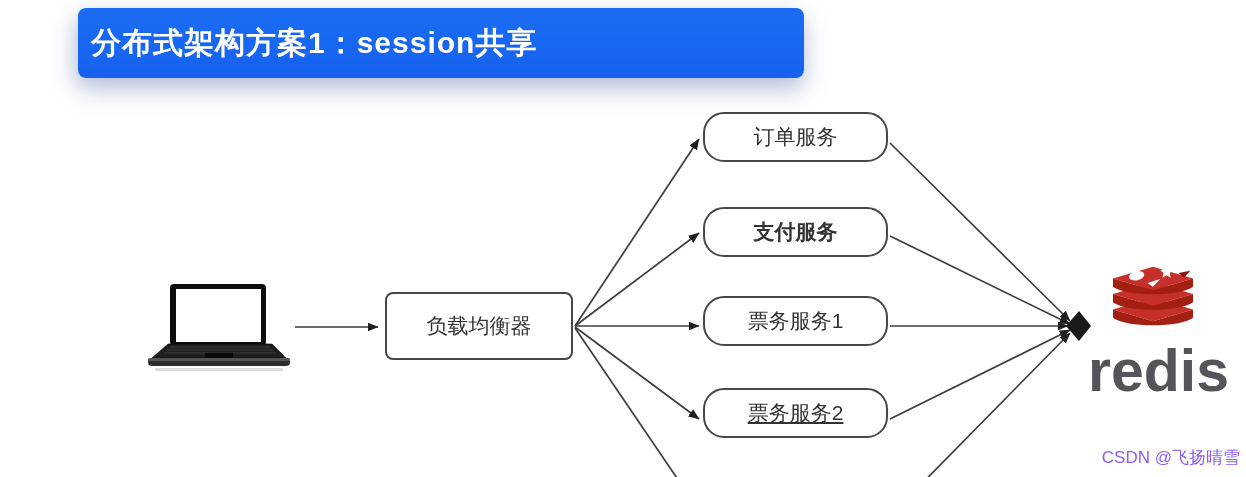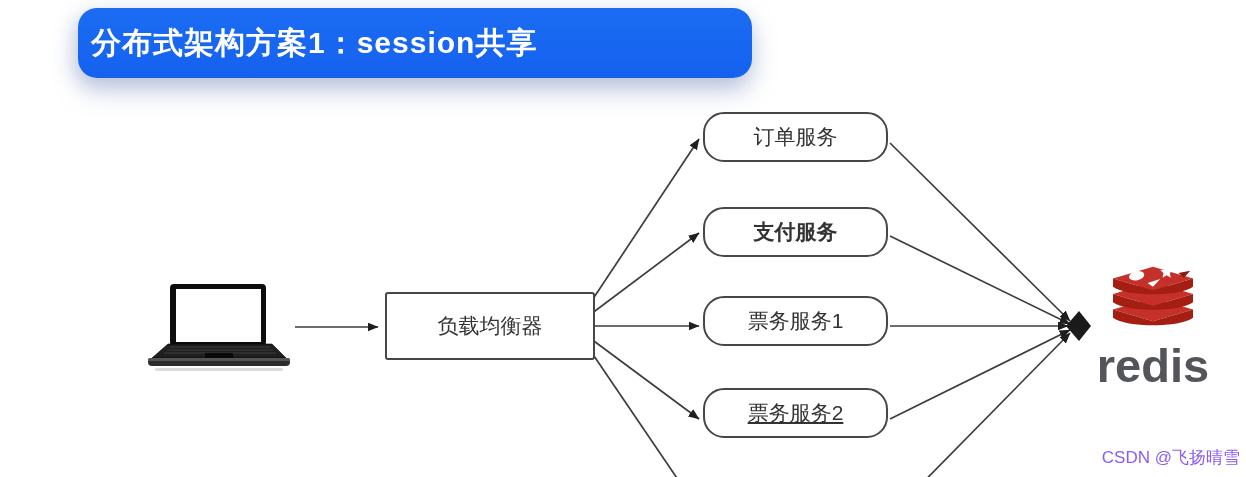--- a/index.html
+++ b/index.html
@@ -2,47 +2,47 @@
 <html><head>
 <meta charset="utf-8">
 <style>
   html,body{margin:0;padding:0;background:#ffffff;}
   .stage{
     position:relative;width:1246px;height:477px;overflow:hidden;
     background:#ffffff;font-family:"Liberation Sans","DejaVu Sans",sans-serif;
   }
   
   .banner{
-    position:absolute;left:78px;top:8px;width:674px;height:70px;
+    position:absolute;left:78px;top:8px;width:726px;height:70px;
     background:linear-gradient(180deg,#1b6cf3 0%,#1561ee 100%);
-    border-radius:19px;display:flex;align-items:center;
+    border-radius:8px;display:flex;align-items:center;
     box-shadow:0 12px 26px rgba(104,126,182,0.38), -4px 6px 18px rgba(120,138,190,0.22);
   }
   .banner-title{
     color:#ffffff;font-size:30px;font-weight:700;letter-spacing:1px;
     padding-left:13px;white-space:nowrap;
   }
   
   .connectors{position:absolute;left:0;top:0;}
   
   .node{
     position:absolute;background:#ffffff;border:2px solid #474747;
     display:flex;align-items:center;justify-content:center;
     color:#333333;font-size:21px;box-sizing:border-box;white-space:nowrap;
   }
-  .lb-node{left:385px;top:292px;width:210px;height:68px;border-radius:3px;}
+  .lb-node{left:385px;top:292px;width:188px;height:68px;border-radius:8px;}
   .svc-node{left:703px;width:185px;height:50px;border-radius:21px;}
   .svc-1{top:112px;} .svc-2{top:207px;font-weight:bold;} .svc-3{top:296px;} .svc-4{top:388px;text-decoration:underline;}
   
   .laptop{position:absolute;left:146px;top:280px;}
   
   .redis-node{position:absolute;left:1088px;top:264px;width:130px;text-align:center;}
   .redis-logo{display:block;margin:0 auto;}
   .redis-word{
-    font-size:47px;font-weight:700;color:#54555a;line-height:1;
+    font-size:59px;font-weight:700;color:#54555a;line-height:1;
     margin-top:-2px;letter-spacing:0px;
   }
   
   .watermark{
     position:absolute;right:6px;bottom:8px;font-size:17px;color:#8b5cf6;
   }
 </style>
 </head>
 <body>
 

